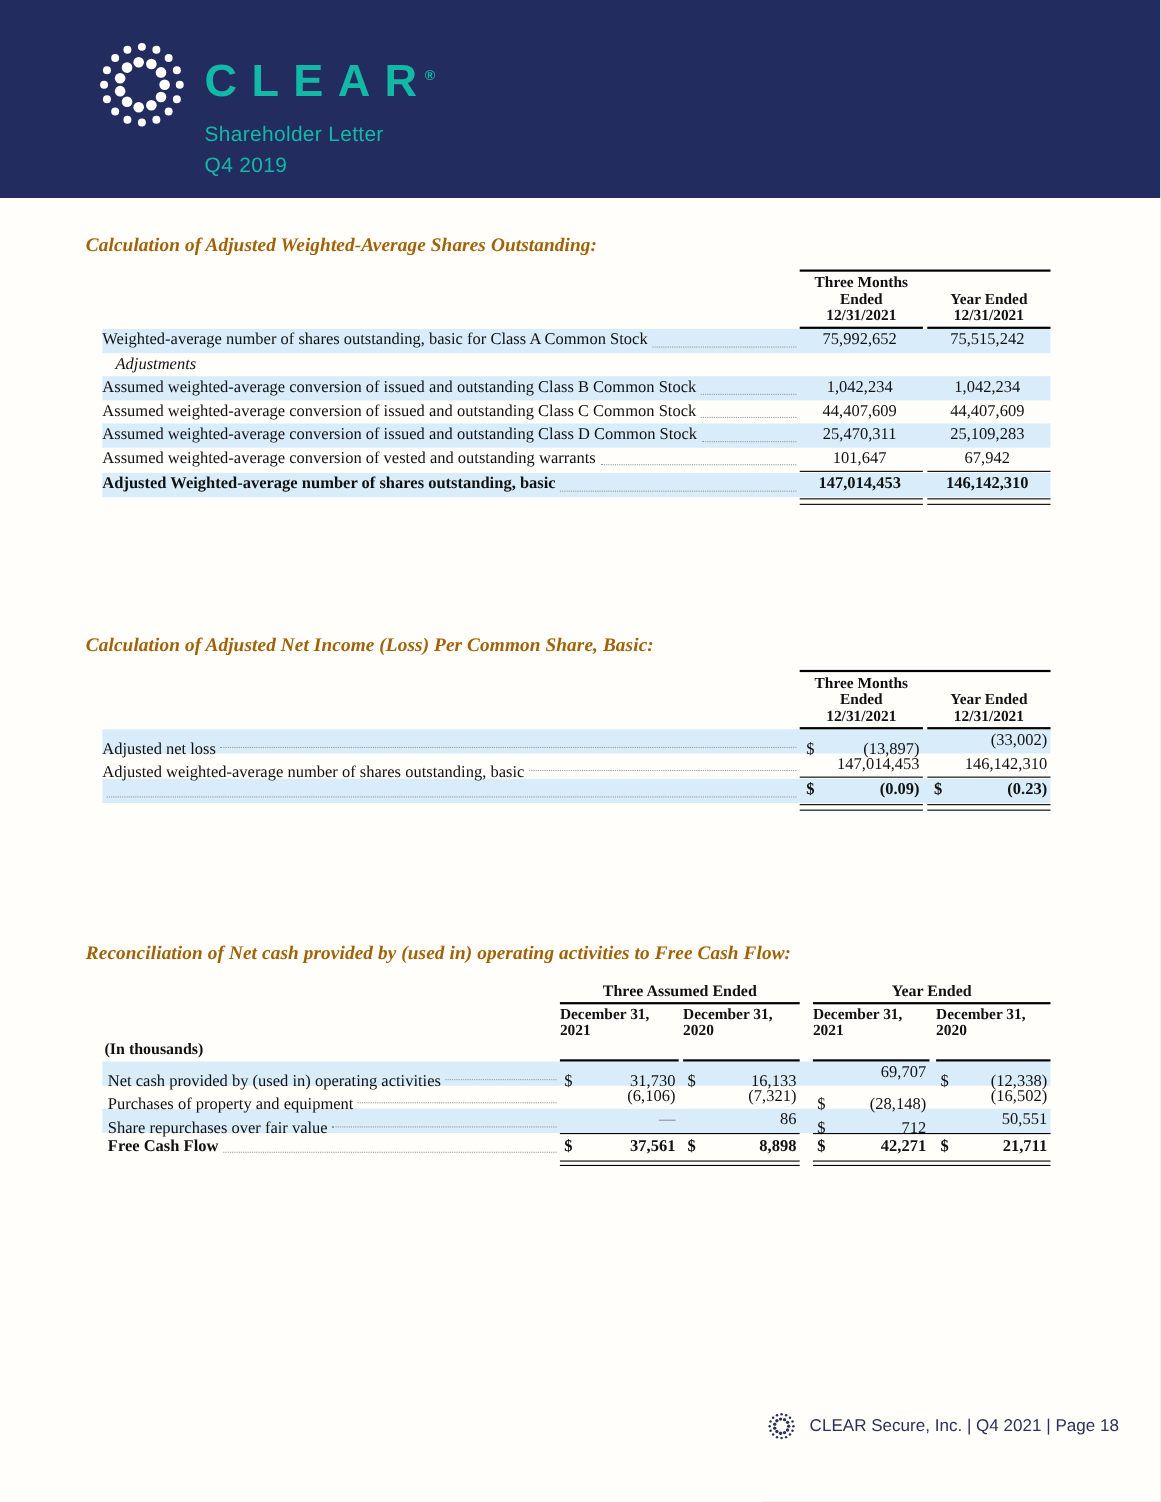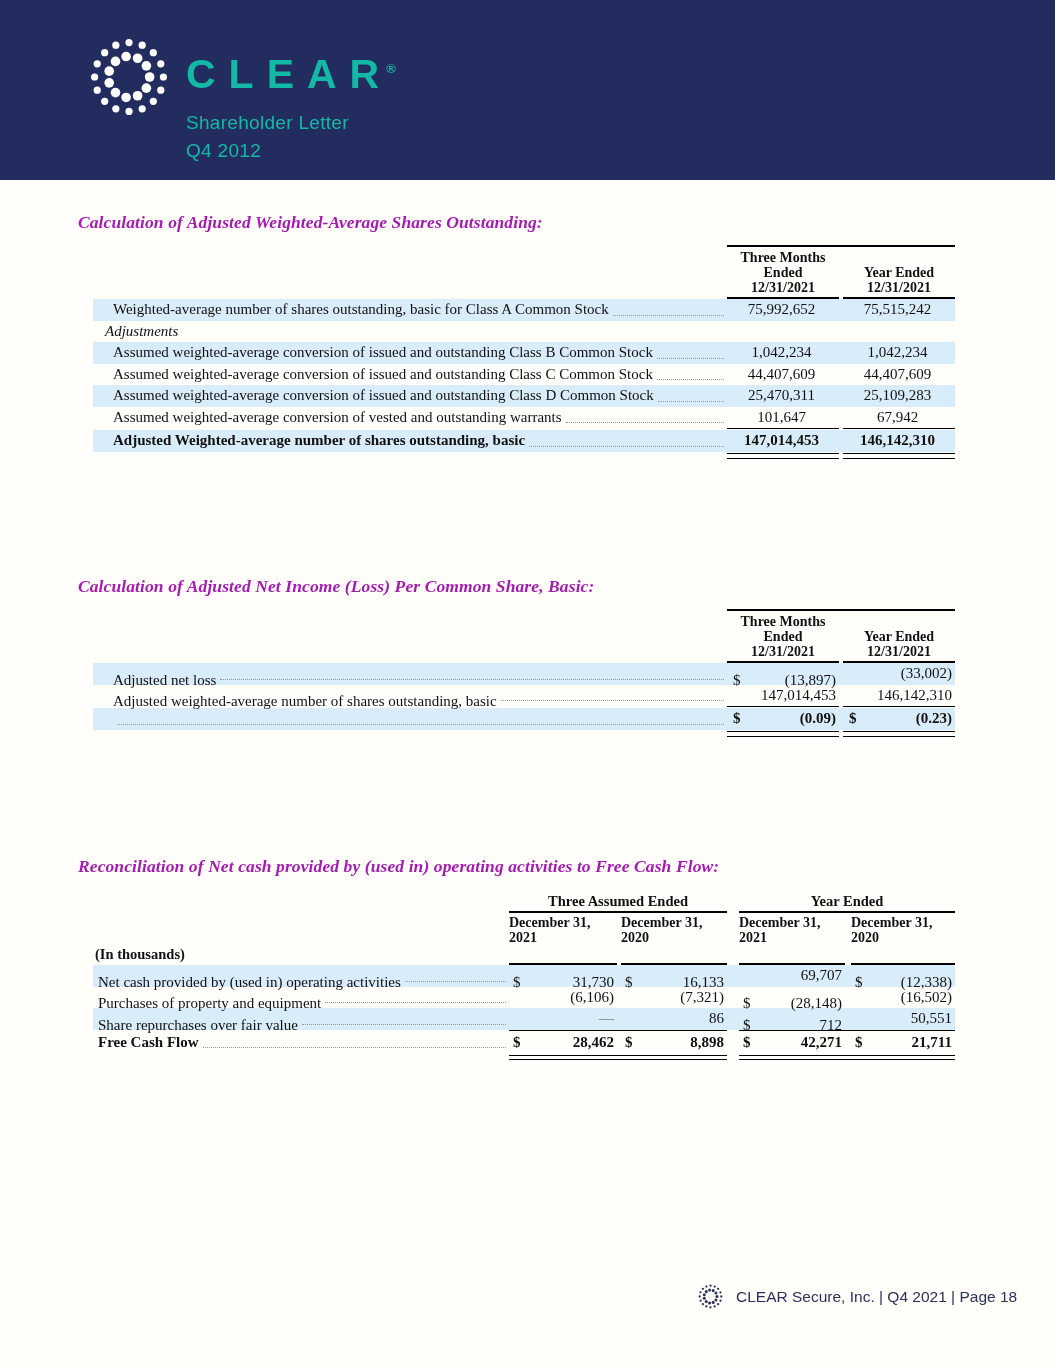--- a/index.html
+++ b/index.html
@@ -20,21 +20,21 @@
   .banner-text{position:absolute;left:186px;top:46px;color:#14b8a6;font-family:"Liberation Sans",sans-serif;}
   .wordmark{font-size:41px;font-weight:bold;letter-spacing:13px;line-height:46px;}
   .reg{font-size:13px;vertical-align:super;letter-spacing:0;margin-left:-6px;}
   .sub1{font-size:19px;margin-top:15px;line-height:22px;letter-spacing:0.3px;}
   .sub2{font-size:19px;margin-top:6px;line-height:22px;letter-spacing:0.3px;}
   
   .sec{position:absolute;left:0;width:1055px;}
   .sec1{top:212px;} .sec2{top:576px;} .sec3{top:856px;}
   .sec-title{
     margin:0 0 0 78px;font-size:17.5px;font-weight:bold;font-style:italic;
-    letter-spacing:0.1px;color:#a21caf;
+    letter-spacing:0.1px;color:#a16207;
   }
   .tbl{margin:12px 0 0 93px;width:862px;font-size:15px;}
   .t3{margin-top:16px;}
   
   .hdrcols{margin-left:auto;width:228px;border-top:2px solid #000;padding-top:3px;
            display:flex;align-items:flex-end;}
   .hcell{width:112px;box-sizing:border-box;border-bottom:2px solid #000;text-align:center;
          font-weight:bold;font-size:14px;line-height:15px;white-space:pre-line;padding-bottom:2px;}
   .hc2{margin-left:4px;}
   
@@ -43,21 +43,21 @@
   .grp{flex:0 0 auto;}
   .g1{width:218px;} .g2{width:216px;margin-left:12px;}
   .glabel{border-bottom:2px solid #000;text-align:center;font-weight:bold;font-size:14.5px;
           padding-bottom:1px;}
   .subs{display:flex;align-items:flex-end;padding-top:2px;}
   .scell{box-sizing:border-box;border-bottom:2px solid #000;text-align:left;font-weight:bold;
          font-size:14px;line-height:15px;white-space:pre-line;padding-bottom:18px;}
   .g1 .scell:nth-child(1){width:108px;} .g1 .scell:nth-child(2){width:106px;margin-left:4px;}
   .g2 .scell:nth-child(1){width:106px;} .g2 .scell:nth-child(2){width:104px;margin-left:6px;}
   
-  .trow{display:flex;align-items:baseline;height:21.5px;line-height:21.5px;padding-left:20px;}
+  .trow{display:flex;align-items:baseline;height:21.5px;line-height:21.5px;}
   .t3 .trow{padding-left:5px;}
   .hl{background:var(--row-highlight);}
   .ital{padding-left:8px;flex-direction:column;}
   .ital .lbl{font-style:italic;}
   .total .lbl,.total .num,.total .cur{font-weight:bold;}
   .lbl{flex:0 0 auto;white-space:nowrap;}
   .lead{flex:1 1 10px;border-bottom:1.6px dotted #979797;align-self:flex-end;
         margin:0 3px 5px 4px;}
   .val{flex:0 0 112px;box-sizing:border-box;text-align:center;padding-right:3px;}
   .c2{margin-left:4px;}
@@ -112,21 +112,21 @@
           <circle cx="27" cy="43.2" r="5.6"></circle>
           <circle cx="34.3" cy="31.9" r="5.6"></circle>
           <circle cx="46.6" cy="26.2" r="5.6"></circle>
           <circle cx="60" cy="28.2" r="5.6"></circle>
           <circle cx="70.2" cy="37" r="5.6"></circle>
       </g>
     </svg>
     <div class="banner-text">
       <div class="wordmark"><span>CLEAR</span><span class="reg">®</span></div>
       <div class="sub1">Shareholder Letter</div>
-      <div class="sub2">Q4 2012</div>
+      <div class="sub2">Q4 2019</div>
     </div>
   </header>
 
   <section class="sec sec1">
     <h2 class="sec-title">Calculation of Adjusted Weighted-Average Shares Outstanding:</h2>
     <div class="tbl">
       <div class="hdrcols">
         <div class="hcell">Three Months
 Ended
 12/31/2021</div>
@@ -328,21 +328,21 @@
       </div>
       <div class="linerow">
           <span class="seg tseg"></span>
           <span class="seg tseg2"></span>
         </div>
       <div class="trow total">
         <span class="lbl">Free Cash Flow</span>
           <span class="lead"></span>
         <span class="money m1">
             <span class="cur">$</span>
-            <span class="num">28,462</span>
+            <span class="num">37,561</span>
           </span>
         <span class="money m2">
             <span class="cur">$</span>
             <span class="num">8,898</span>
           </span>
         <span class="money m3">
             <span class="cur">$</span>
             <span class="num">42,271</span>
           </span>
         <span class="money m4">

